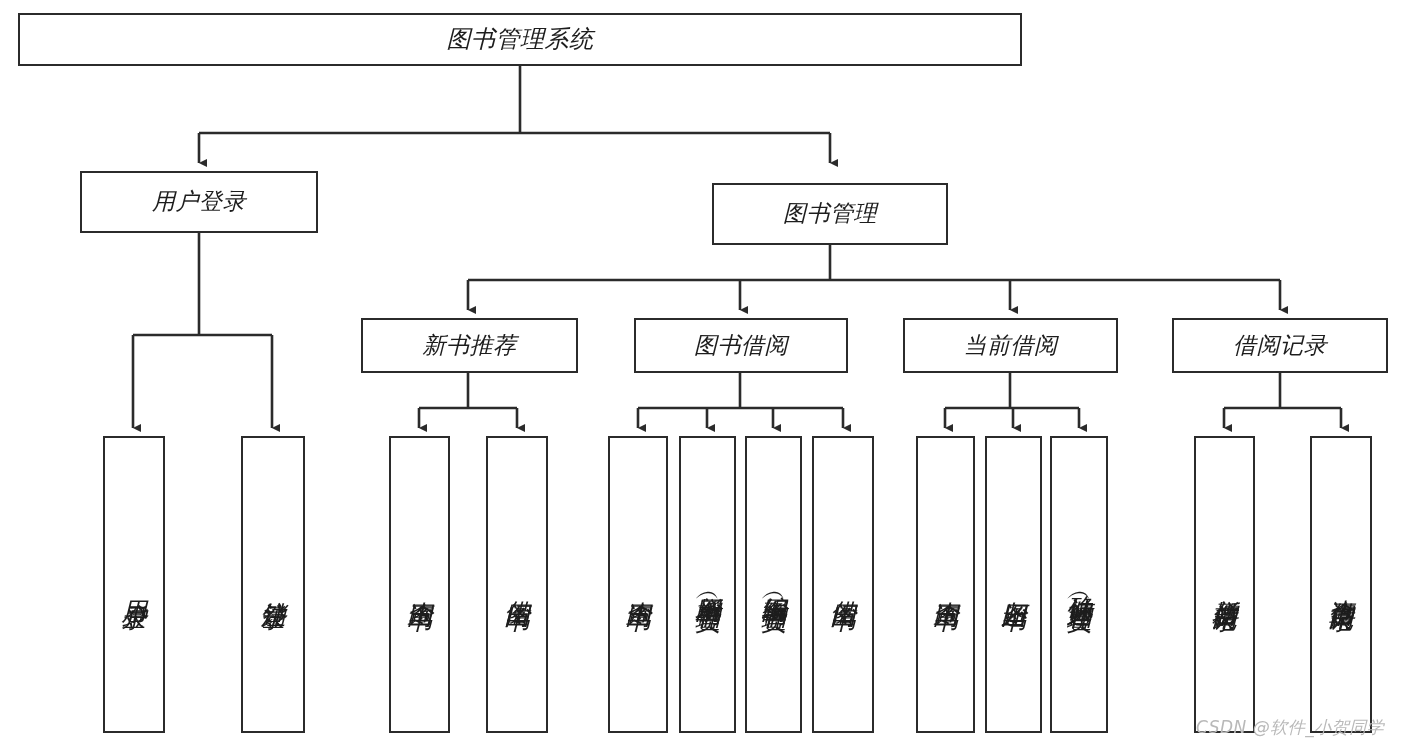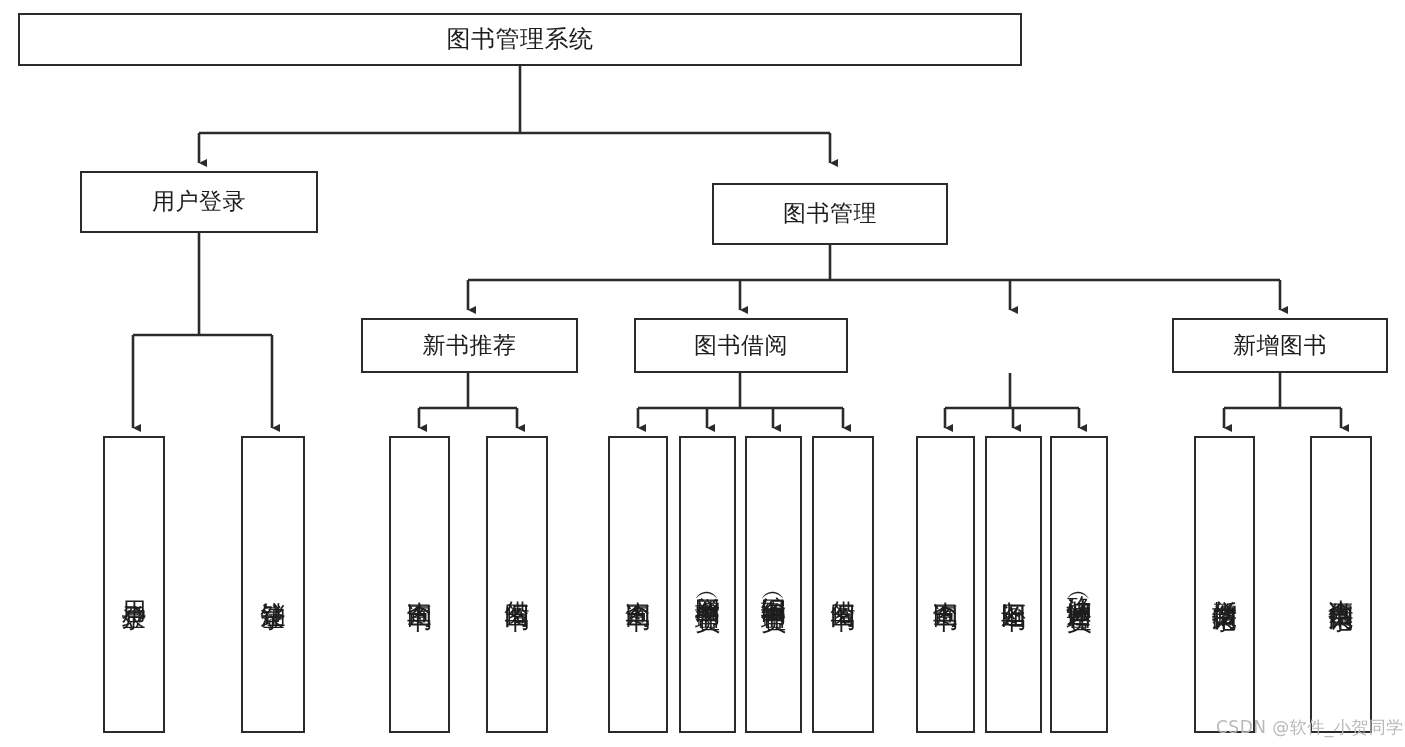--- a/index.html
+++ b/index.html
@@ -10,20 +10,21 @@
   }
   body {
     font-family: "DejaVu Sans", "Liberation Sans", sans-serif;
   }
   #diagram-root {
     position: relative;
     width: 1405px;
     height: 747px;
     background: #ffffff;
     overflow: hidden;
+    font-style: italic;
   }
   #edges-svg {
     position: absolute;
     left: 0;
     top: 0;
     width: 1405px;
     height: 747px;
     pointer-events: none;
   }
   .node {
@@ -139,22 +140,25 @@
   <div class="node horizontal" style="left:712px; top:171px; width:236px; height:62px;margin-top:12px;">
     <span class="node-label">图书管理</span>
   </div>
 
   <div class="node horizontal" style="left:634px; top:318px; width:214px; height:55px;">
     <span class="node-label">图书借阅</span>
   </div>
   <div class="node horizontal" style="left:361px; top:318px; width:217px; height:55px;">
     <span class="node-label">新书推荐</span>
   </div>
+  <div class="node horizontal" style="left:903px; top:318px; width:215px; height:55px;">
+    <span class="node-label">当前借阅</span>
+  </div>
   <div class="node horizontal" style="left:1172px; top:318px; width:216px; height:55px;">
-    <span class="node-label">新增图书</span>
+    <span class="node-label">借阅记录</span>
   </div>
 
   <div class="node vertical" style="left:103px; top:436px; width:62px; height:297px;">
     <span class="node-label">用户登录</span>
   </div>
   <div class="node vertical" style="left:241px; top:436px; width:64px; height:297px;">
     <span class="node-label">注销登录</span>
   </div>
   <div class="node vertical" style="left:389px; top:436px; width:61px; height:297px;">
     <span class="node-label">查询图书</span>
@@ -183,15 +187,15 @@
   <div class="node vertical" style="left:1050px; top:436px; width:58px; height:297px;">
     <span class="node-label">确认归还（管理员）</span>
   </div>
   <div class="node vertical" style="left:1194px; top:436px; width:61px; height:297px;">
     <span class="node-label">新增借阅记录</span>
   </div>
   <div class="node vertical" style="left:1310px; top:436px; width:62px; height:297px;">
     <span class="node-label">查询借阅记录</span>
   </div>
 
-  <div class="watermark" style="left:1196px; top:716px;margin-left:20px;">CSDN @软件_小贺同学</div>
+  <div class="watermark" style="left:1196px; top:716px;">CSDN @软件_小贺同学</div>
 
 </div>
 
 </body></html>

